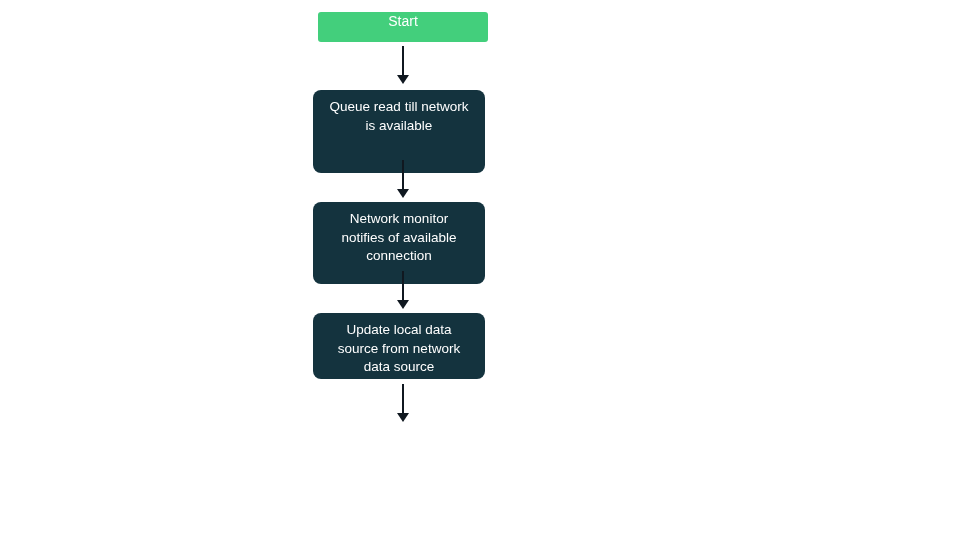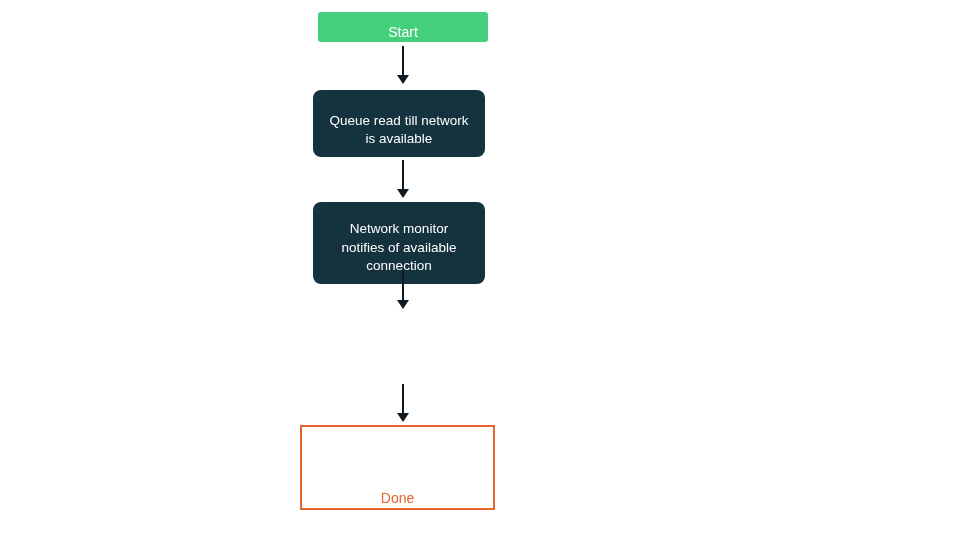--- a/index.html
+++ b/index.html
@@ -10,21 +10,21 @@
     position: relative;
     width: 960px;
     height: 540px;
     background: #ffffff;
     overflow: hidden;
   }
 
   .node {
     position: absolute;
     display: flex;
-    align-items: flex-end;
+    align-items: flex-start;
     justify-content: center;
     text-align: center;
     line-height: 1.38;
   }
 
   .node-start {
     left: 318px; top: 12px;
     width: 170px; height: 30px;
     background: #43cf7c;
     color: #ffffff;
@@ -35,21 +35,21 @@
   .node-process {
     left: 313px;
     width: 172px;
     background: #14333e;
     color: #ffffff;
     border-radius: 8px;
     font-size: 13.5px;
     padding: 8px 14px;
   }
 
-  .node-queue   { top: 90px;  height: 67px; }
+  .node-queue   { top: 90px;  height: 83px; }
   .node-monitor { top: 202px; height: 82px; }
   .node-update  { top: 313px; height: 66px; }
 
   .node-end {
     left: 300px; top: 425px;
     width: 195px; height: 85px;
     background: #ffffff;
     border: 2px solid #e8642f;
     color: #e8642f;
     font-size: 14px;
@@ -104,23 +104,23 @@
 
   <div class="node node-process node-monitor">
     <span>Network monitor notifies of available connection</span>
   </div>
 
   <div class="arrow arrow-3">
     <div class="shaft"></div>
     <div class="head"></div>
   </div>
 
+  <div class="node node-process node-update">
+    <span>Update local data source from network data source</span>
+  </div>
 
   <div class="arrow arrow-4">
     <div class="shaft"></div>
     <div class="head"></div>
   </div>
 
-  <div class="node node-end">
-    <span>Done</span>
-  </div>
 
 </div>
 
 </body></html>

